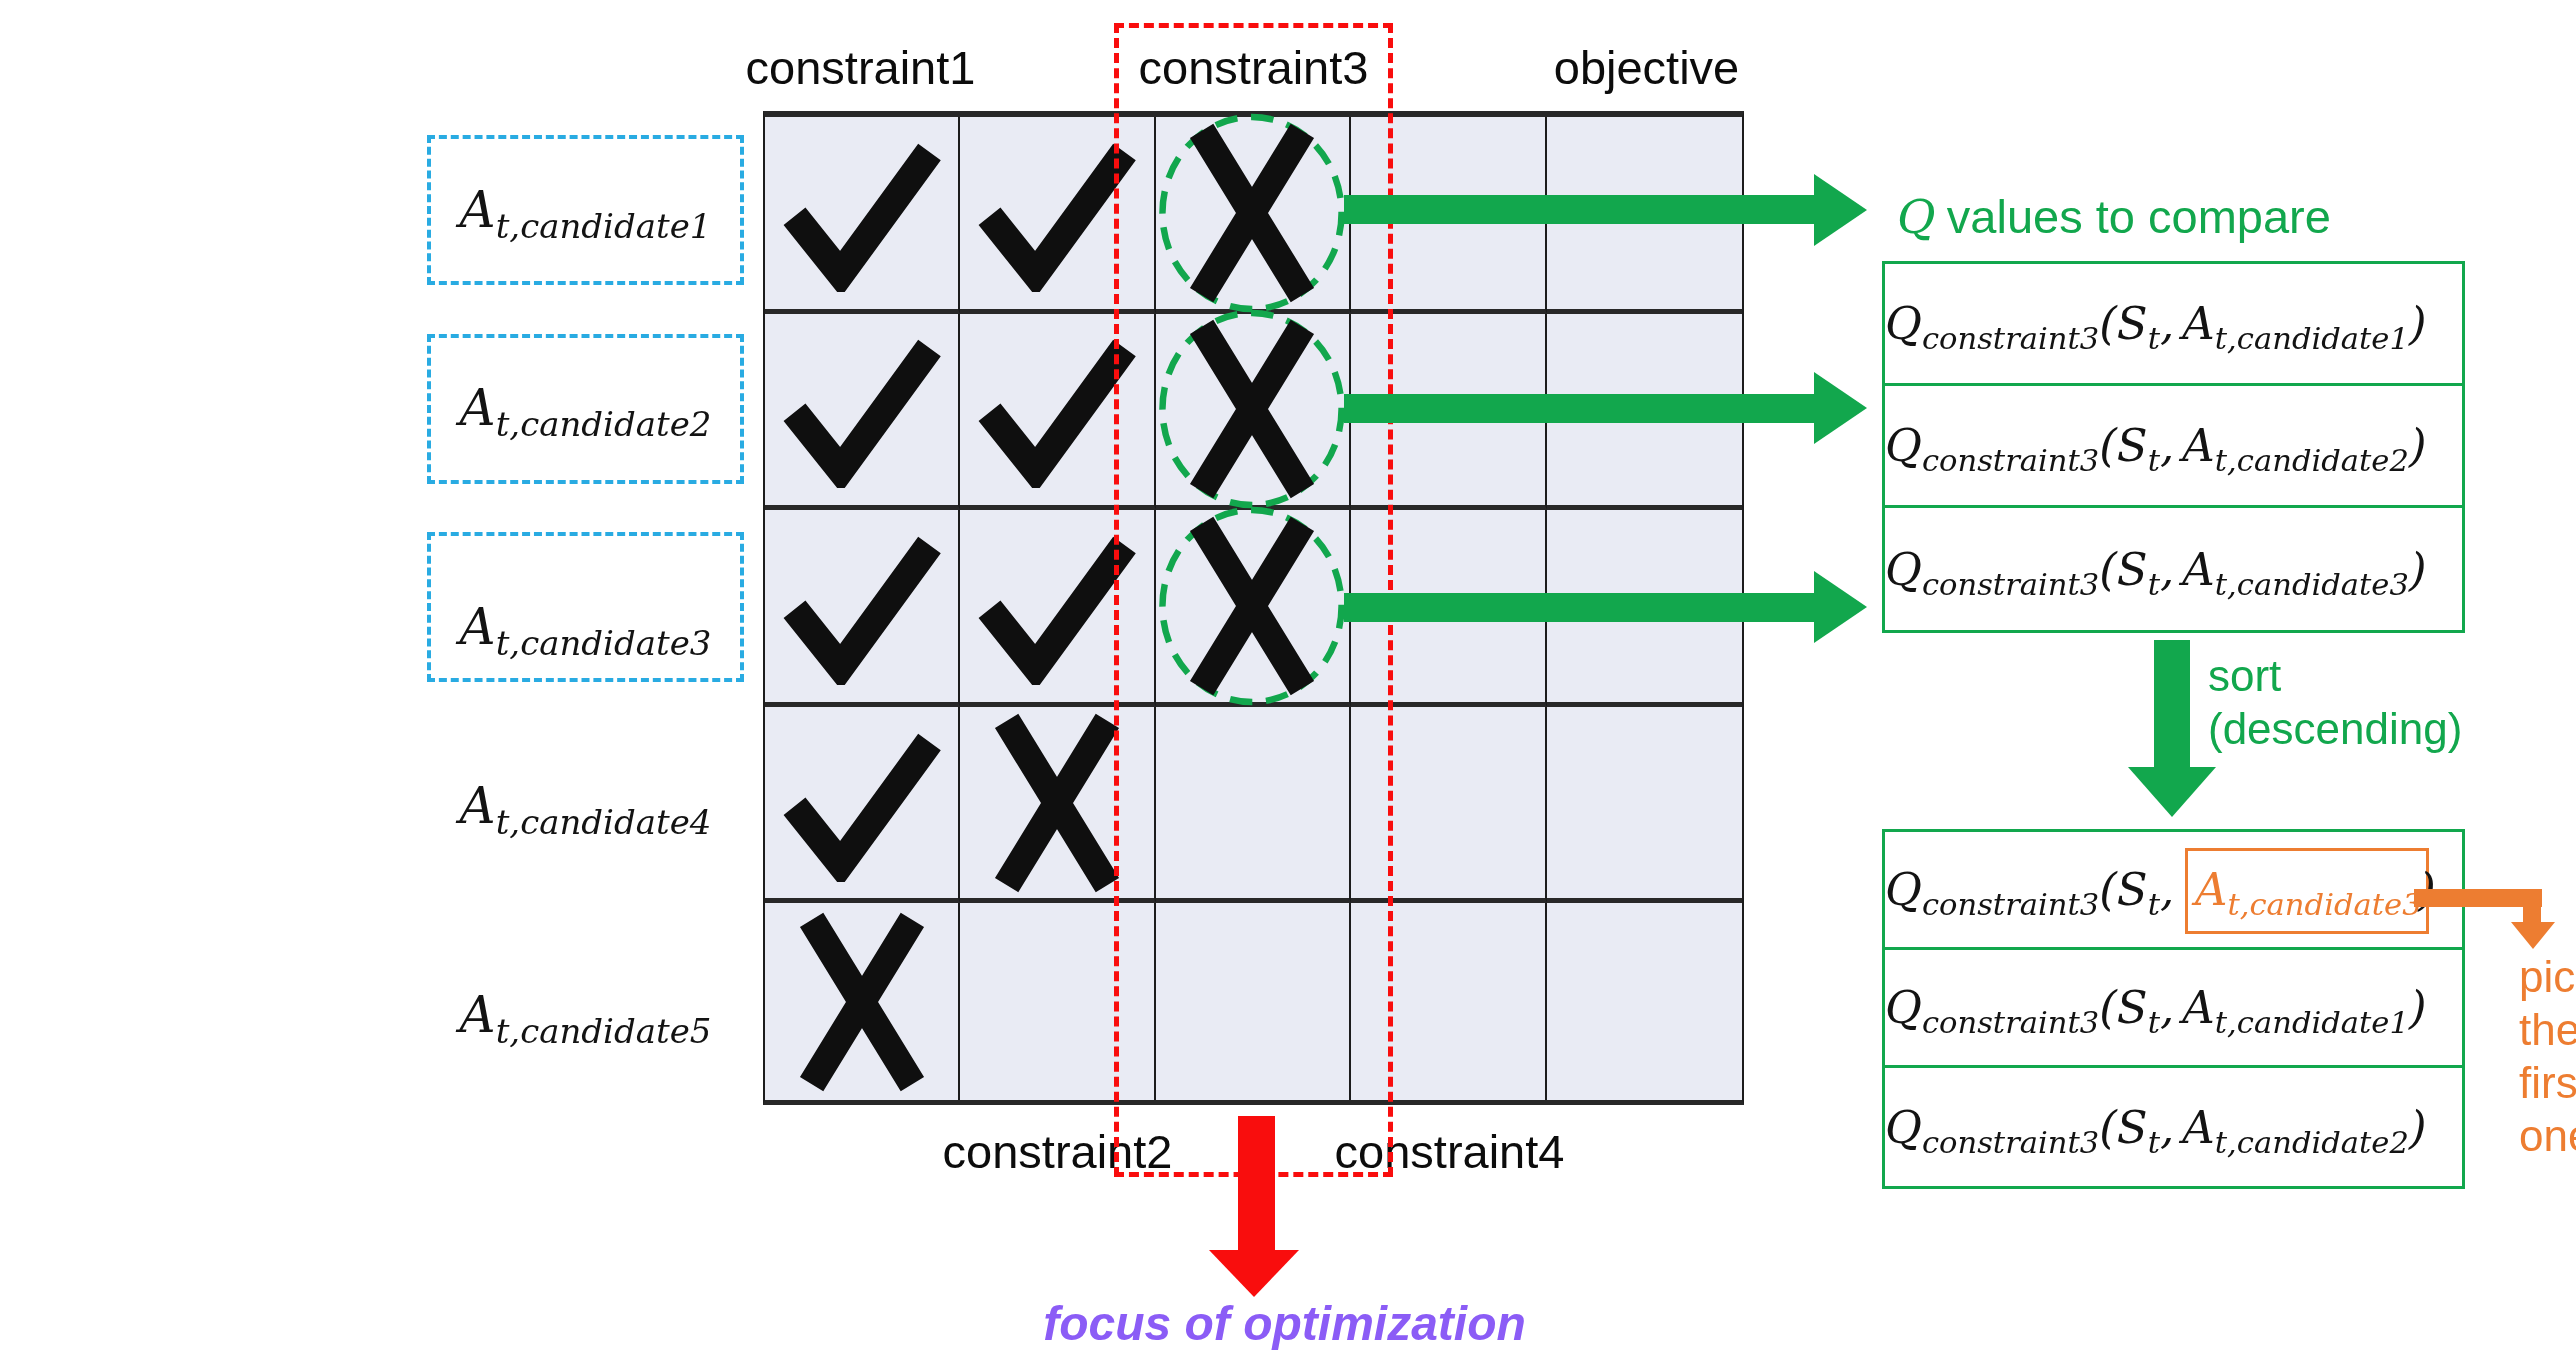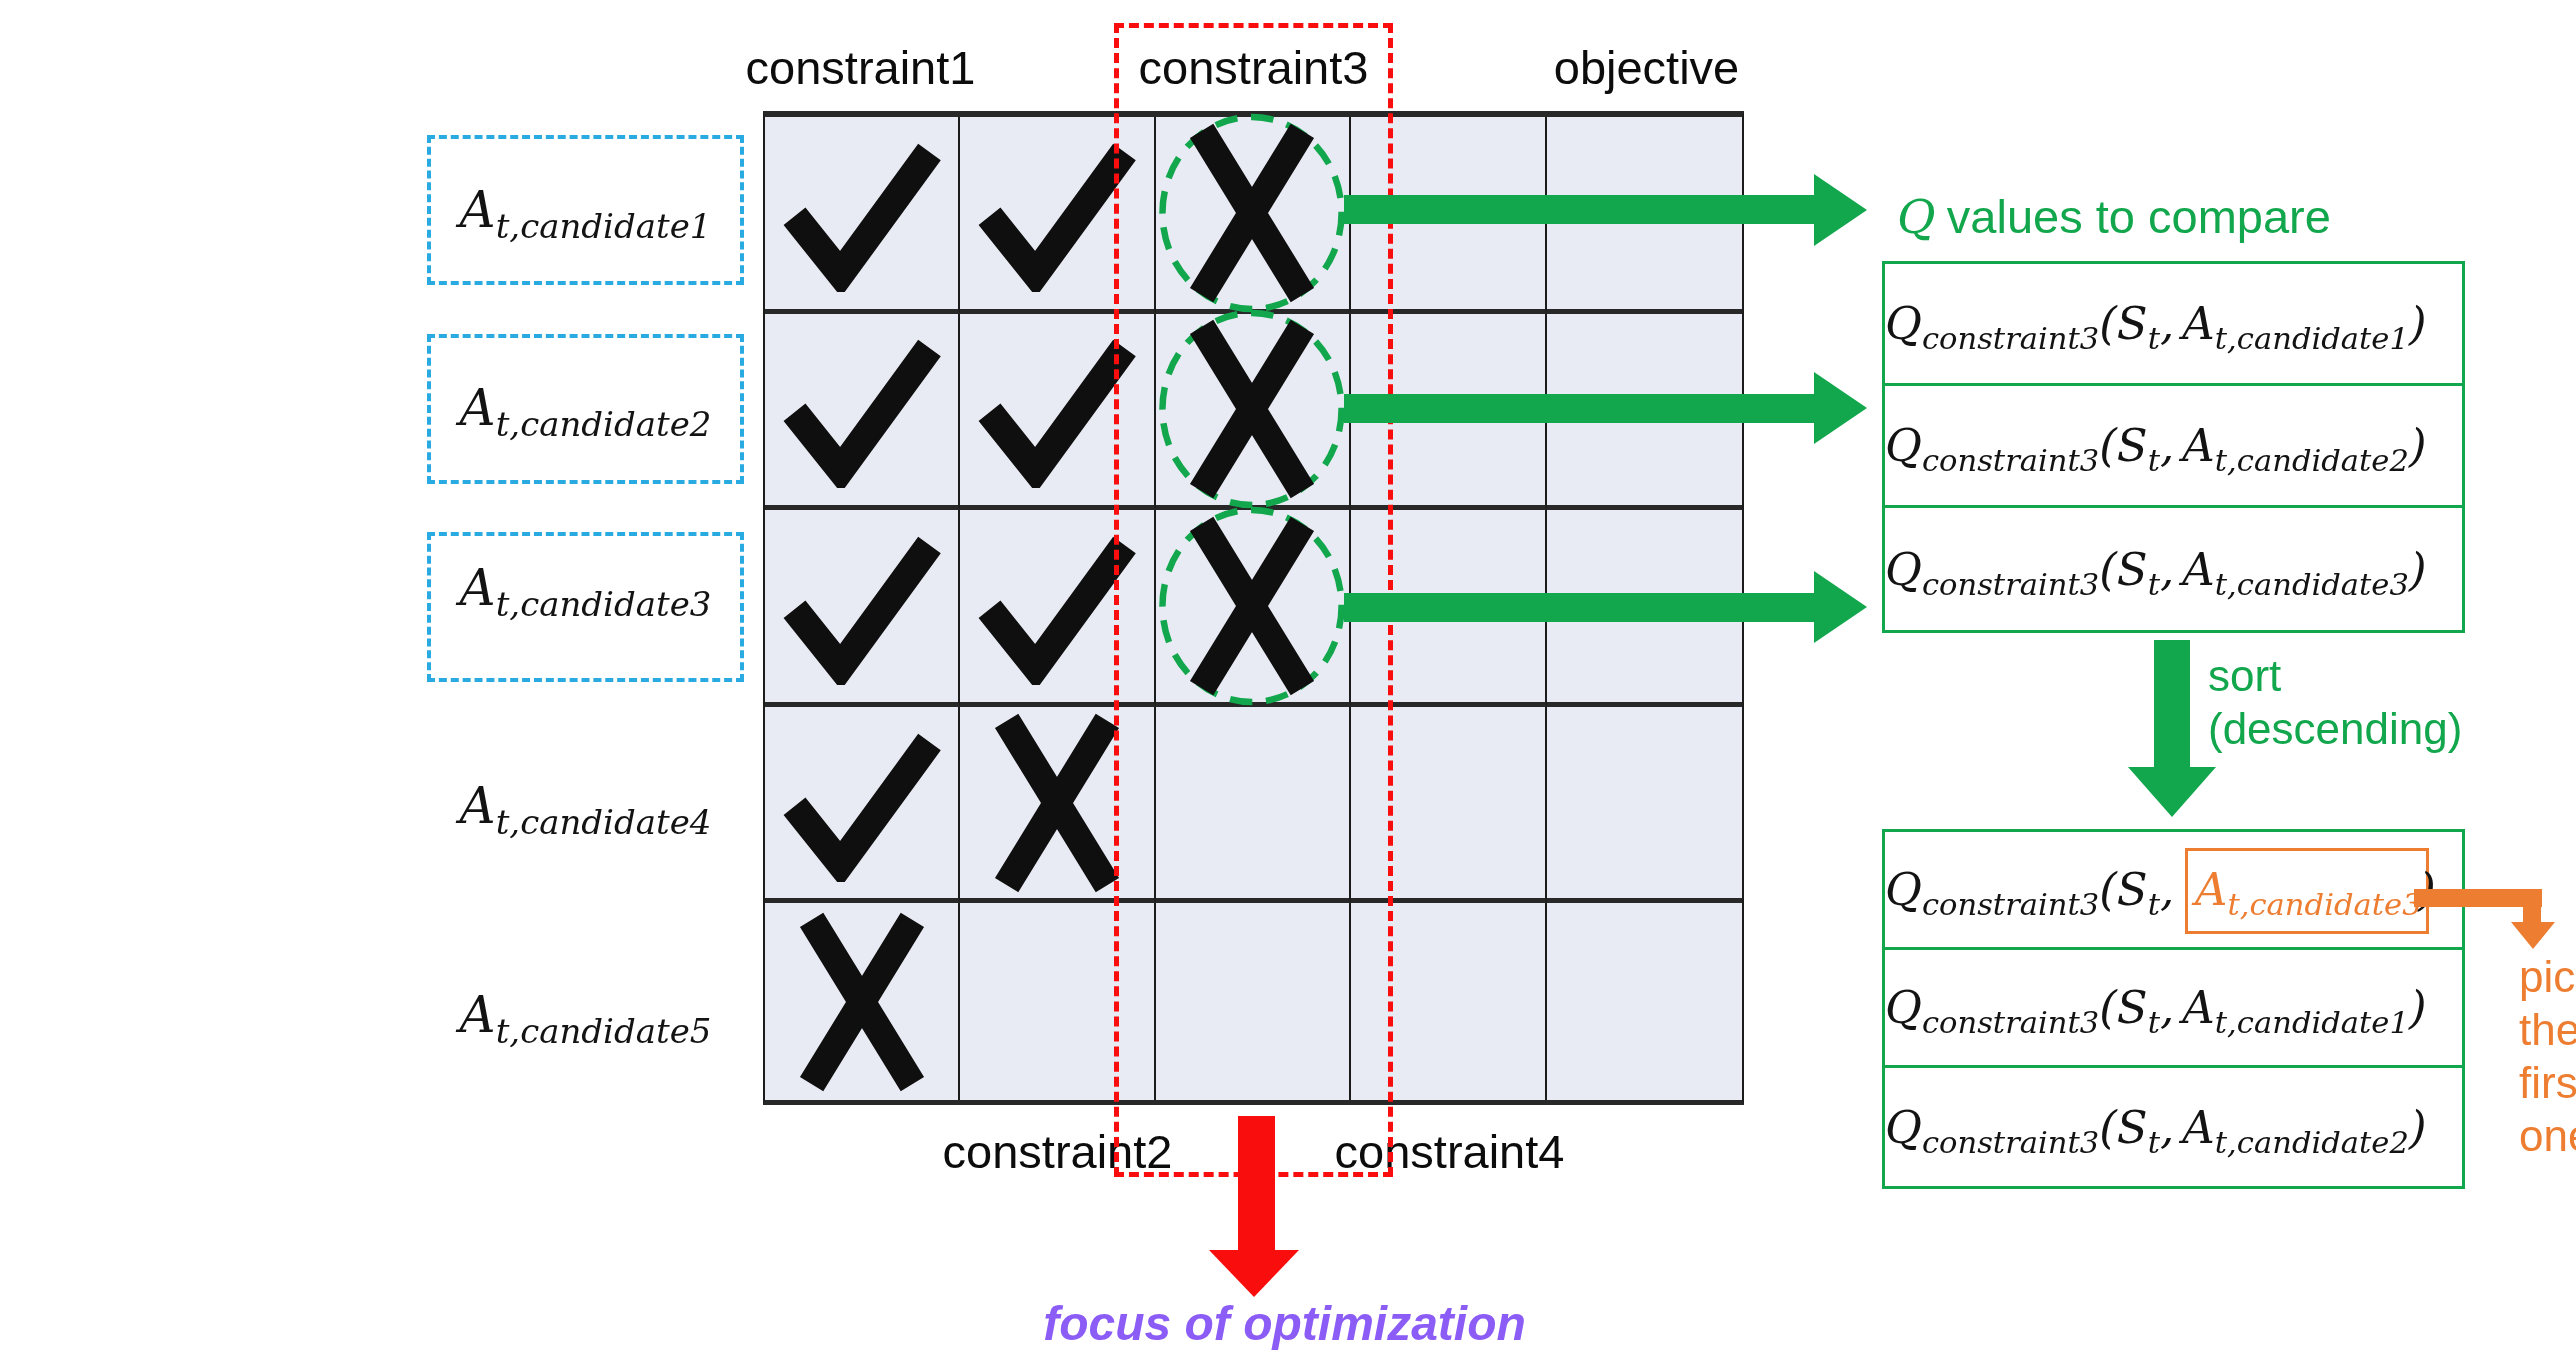--- a/index.html
+++ b/index.html
@@ -191,21 +191,21 @@
   <div class="abs red-shaft"></div>
   <div class="abs red-head"></div>
   <div class="abs focus-text">focus of optimization</div>
 
   <div id="cand-area">
       <div class="blue-box" style="top: 135px;"></div>
       <div class="cand-label" style="top: 174px;"><span>A</span><sub>t,candidate1</sub></div>
       <div class="blue-box" style="top: 334px;"></div>
       <div class="cand-label" style="top: 372px;"><span>A</span><sub>t,candidate2</sub></div>
       <div class="blue-box" style="top: 532px;"></div>
-      <div class="cand-label" style="top: 552px; text-align: center;"><span>A</span><sub>t,candidate3</sub></div>
+      <div class="cand-label" style="top: 591px; text-align: center;"><span>A</span><sub>t,candidate3</sub></div>
       <div class="cand-label" style="top: 770px;"><span>A</span><sub>t,candidate4</sub></div>
       <div class="cand-label" style="top: 979px;"><span>A</span><sub>t,candidate5</sub></div>
     </div>
 
   <div class="g-shaft ga1"></div>
   <div class="g-head ga1"></div>
   <div class="g-shaft ga2"></div>
   <div class="g-head ga2"></div>
   <div class="g-shaft ga3"></div>
   <div class="g-head ga3"></div>

